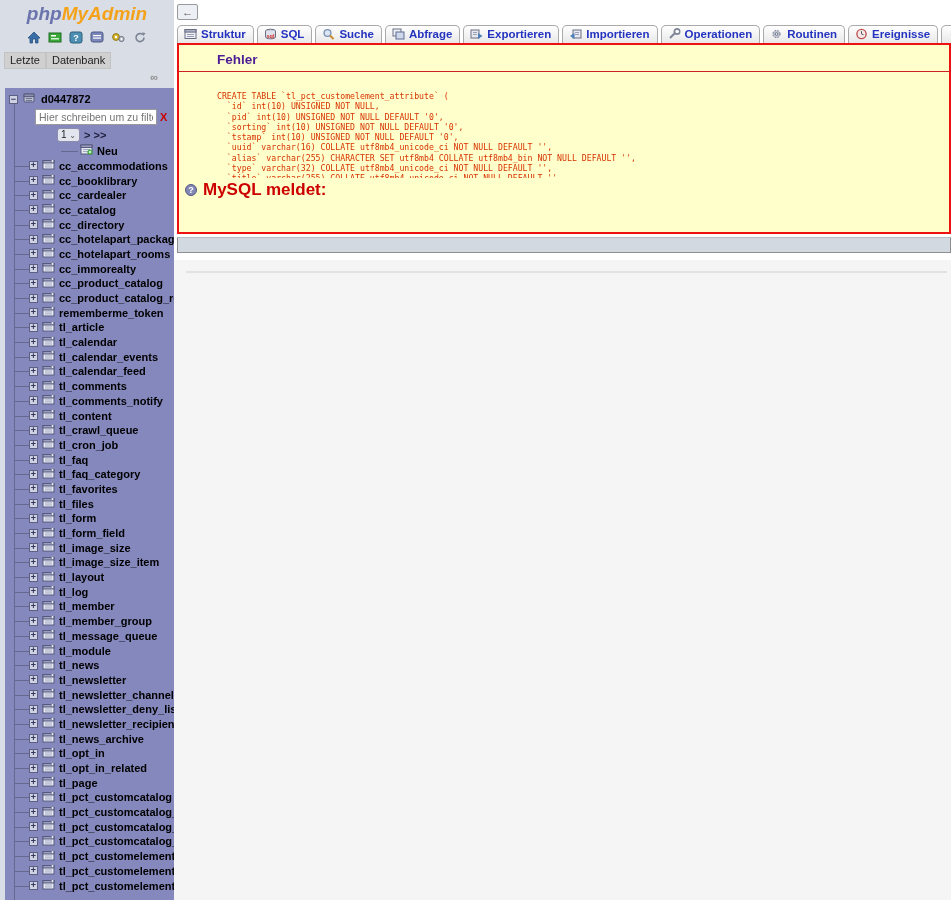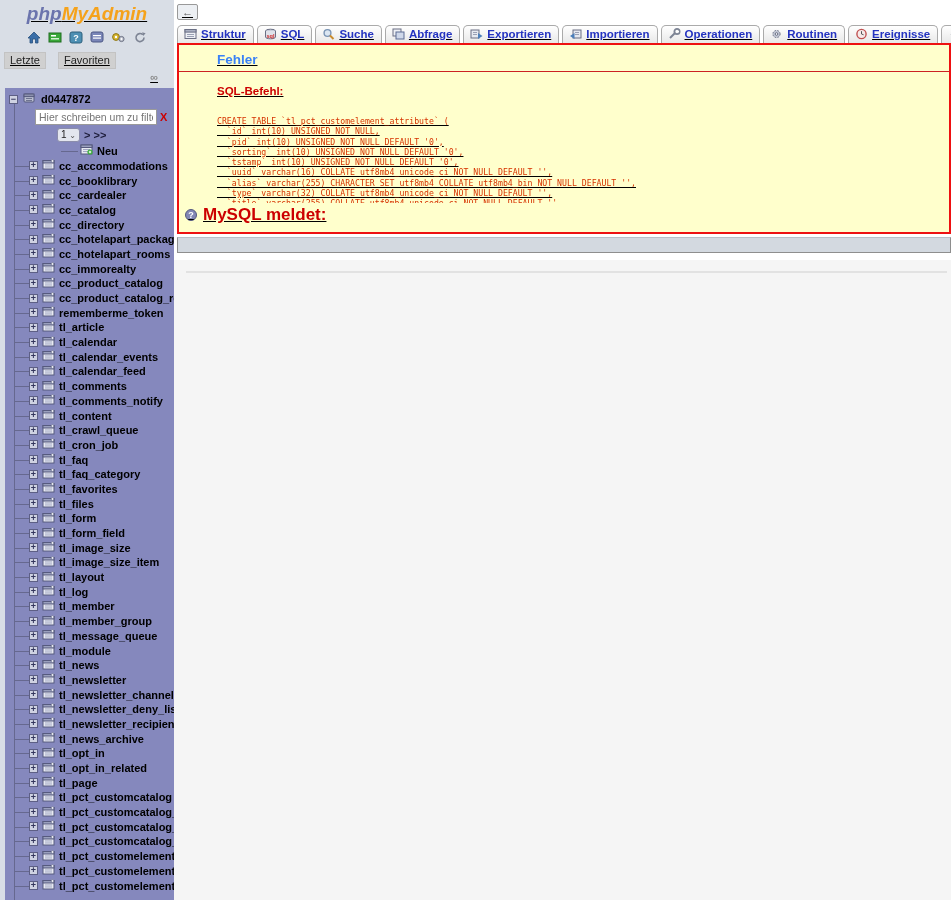--- a/index.html
+++ b/index.html
@@ -1,27 +1,27 @@
 <!DOCTYPE html>
 <html><head>
 <meta charset="utf-8">
 <style>
   * { margin:0; padding:0; box-sizing:border-box; }
   html,body { width:951px; height:900px; overflow:hidden; background:#fff;
               font-family:"Liberation Sans", sans-serif; }
-  .app { display:flex; width:951px; height:900px;text-decoration:underline; }
+  .app { display:flex; width:951px; height:900px; }
 
   
   .sidebar { width:174px; height:900px; background:#d9dee6; flex:0 0 174px; position:relative; }
   .logo { text-align:center; padding-top:3px; font-size:19px; font-weight:bold; font-style:italic; letter-spacing:0; }
   .logo .php { color:#6b74ad; }
   .logo .myadmin { color:#f5a21b; }
   .quick-icons { display:flex; justify-content:center; align-items:center; gap:7px; padding:6px 0 5px 0; }
   .quick-icons svg { display:block; }
-  .side-tabs { padding:3px 0 0 4px; display:flex; gap:12px; }
+  .side-tabs { padding:3px 0 0 4px; display:flex; gap:0; }
   .side-tab { background:#d0d0d0; border:1px solid #c3c3c3; font-size:11px; padding:1px 5px 2px 5px; color:#222; cursor:pointer; }
   .link-row { text-align:right; padding:2px 16px 1px 0; color:#8a8a8a; font-size:11px; font-weight:bold; height:14px; line-height:12px; }
 
   .tree { position:absolute; left:5px; right:0; top:88px; bottom:0; background:#8588bd; font-size:11px; color:#000; overflow:hidden; padding-top:3px; }
   .tree .guide { position:absolute; left:9px; top:10px; bottom:0; width:1px; background:#66688f; }
   .trow { position:relative; display:flex; align-items:center; white-space:nowrap; overflow:hidden; }
   .db-row { height:16px; font-weight:bold; }
   .db-row .exp { margin-left:4px; }
   .exp { width:9px; height:9px; background:#cfd2e2; border:1px solid #5d5f85; color:#33355c; font-size:9px; line-height:7px; text-align:center; flex:0 0 9px; margin-right:4px; cursor:pointer; font-weight:bold; }
   .tbl-row { height:14.7px; padding-left:24px; }
@@ -48,21 +48,21 @@
   .crumb svg { display:block; }
 
   .tabbar { display:flex; align-items:flex-end; padding-left:3px; height:21px; }
   .tab { display:flex; align-items:center; gap:4px; border:1px solid #aaa; border-bottom:none; border-radius:5px 5px 0 0;
          background:linear-gradient(#ffffff,#e8e8e8); padding:2px 7px 3px 6px; margin-right:3px;
          font-size:11.5px; font-weight:bold; color:#2433c0; cursor:pointer; white-space:nowrap; }
   .tab svg { display:block; }
 
   
   .error-box { margin-left:3px; border:2px solid #ee1111; background:#ffffcc; height:191px; position:relative; overflow:hidden; }
-  .err-title { color:#3b82f6; font-size:13.5px; font-weight:bold; padding:7px 0 4px 38px; }
+  .err-title { color:#4c1d95; font-size:13.5px; font-weight:bold; padding:7px 0 4px 38px; }
   .err-rule { border-bottom:1px solid #cc2222; width:100%; }
   .sql-label { color:#cc0000; font-size:11.5px; font-weight:bold; padding:13px 0 0 38px; }
   .sql-code { margin:19px 0 0 38px; height:87px; overflow:hidden; font-family:"DejaVu Sans Mono", monospace;
               font-size:8.2px; line-height:10.3px; color:#d63300; white-space:pre; }
   .mysql-row { display:flex; align-items:center; gap:6px; padding:2px 0 0 6px; }
   .help-badge { width:12px; height:12px; border-radius:50%; background:#8387b5; border:1px solid #55597f; color:#fff; font-size:9px; font-weight:bold; text-align:center; line-height:11px; flex:0 0 12px; cursor:pointer; }
   .mysql-label { color:#cc0000; font-size:17px; font-weight:bold; }
   .err-msg { margin:8px 0 0 38px; font-family:"DejaVu Sans Mono", monospace; font-size:8.5px; color:#cc0000; font-weight:bold; }
 
   .grey-bar { margin-left:3px; height:16px; background:#d3d9e0; border:1px solid #8e8e8e; border-top:1px solid #b9bfc7; margin-top:3px; }
@@ -114,21 +114,21 @@
       <span>
           <svg width="14" height="13">
             <path d="M11 6.5a4 4 0 1 1-1.2-2.8" fill="none" stroke="#7d8494" stroke-width="1.6"></path>
             <polygon points="9.2,1.2 12.6,2.2 10.2,5" fill="#7d8494"></polygon>
           </svg>
         </span>
     </div>
 
     <div class="side-tabs">
       <span class="side-tab">Letzte</span>
-      <span class="side-tab">Favoriten</span>
+      <span class="side-tab">Datenbank</span>
     </div>
 
     <div class="link-row"><span>∞</span></div>
 
     <div class="tree">
       <div class="guide"></div>
 
       <div class="trow db-row">
         <span class="exp">−</span>
         <span class="icon"><svg width="14" height="12">
@@ -880,21 +880,20 @@
             </svg>
           </span>
 
   </div>
 
 </div>
 
     <div class="error-box">
       <div class="err-title">Fehler</div>
       <div class="err-rule"></div>
-      <div class="sql-label">SQL-Befehl:</div>
       <pre class="sql-code" id="sql-code">CREATE TABLE `tl_pct_customelement_attribute` (
   `id` int(10) UNSIGNED NOT NULL,
   `pid` int(10) UNSIGNED NOT NULL DEFAULT '0',
   `sorting` int(10) UNSIGNED NOT NULL DEFAULT '0',
   `tstamp` int(10) UNSIGNED NOT NULL DEFAULT '0',
   `uuid` varchar(16) COLLATE utf8mb4_unicode_ci NOT NULL DEFAULT '',
   `alias` varchar(255) CHARACTER SET utf8mb4 COLLATE utf8mb4_bin NOT NULL DEFAULT '',
   `type` varchar(32) COLLATE utf8mb4_unicode_ci NOT NULL DEFAULT '',
   `title` varchar(255) COLLATE utf8mb4_unicode_ci NOT NULL DEFAULT '',</pre>
       <div class="mysql-row">

